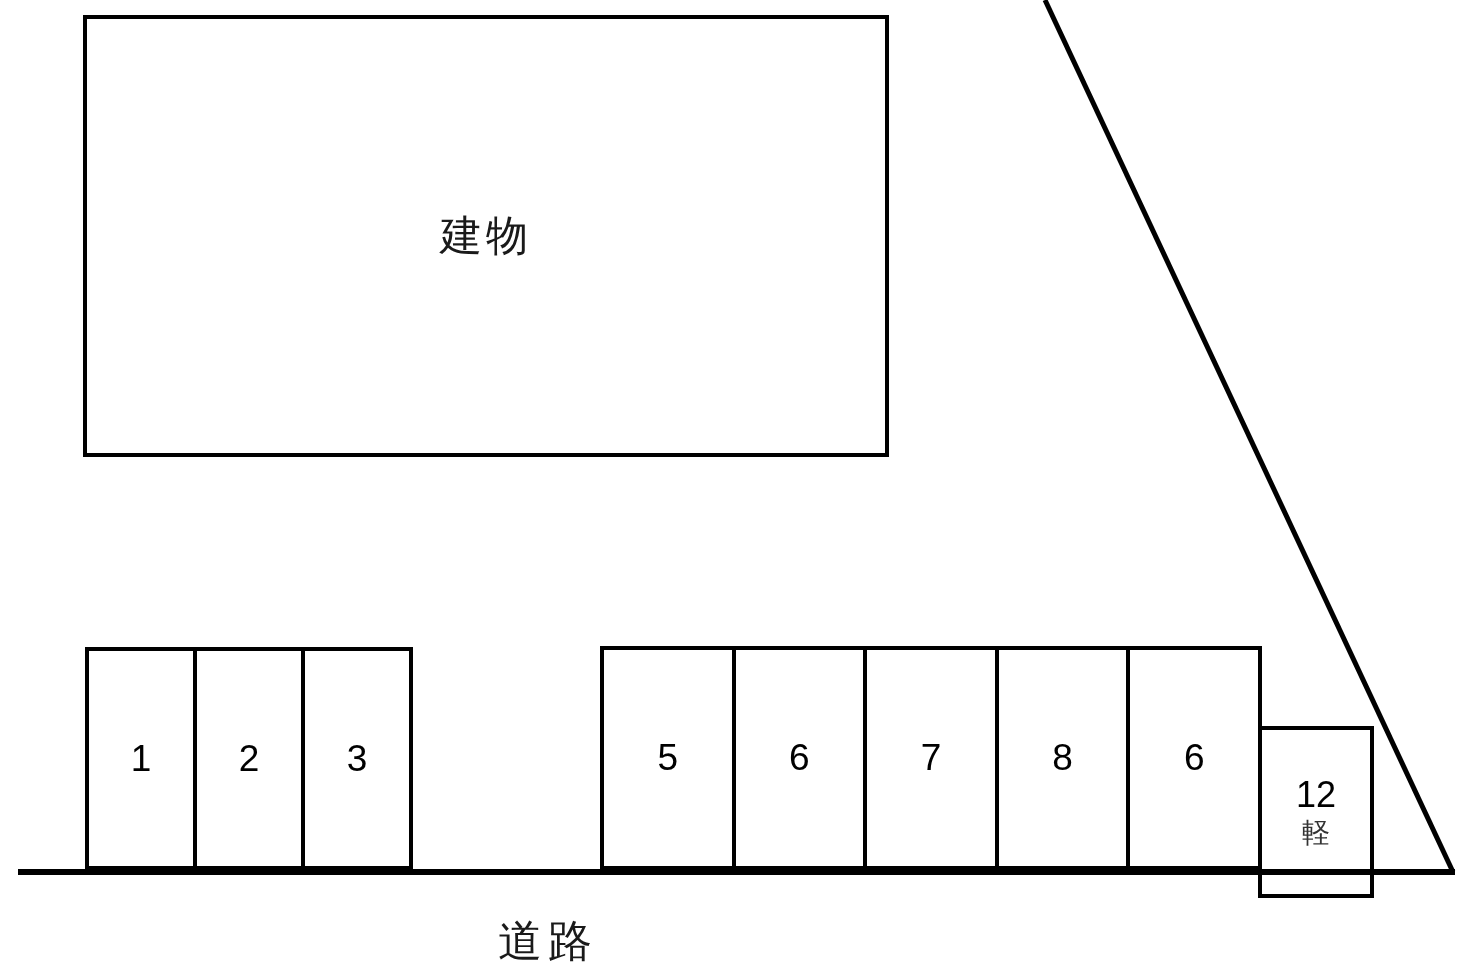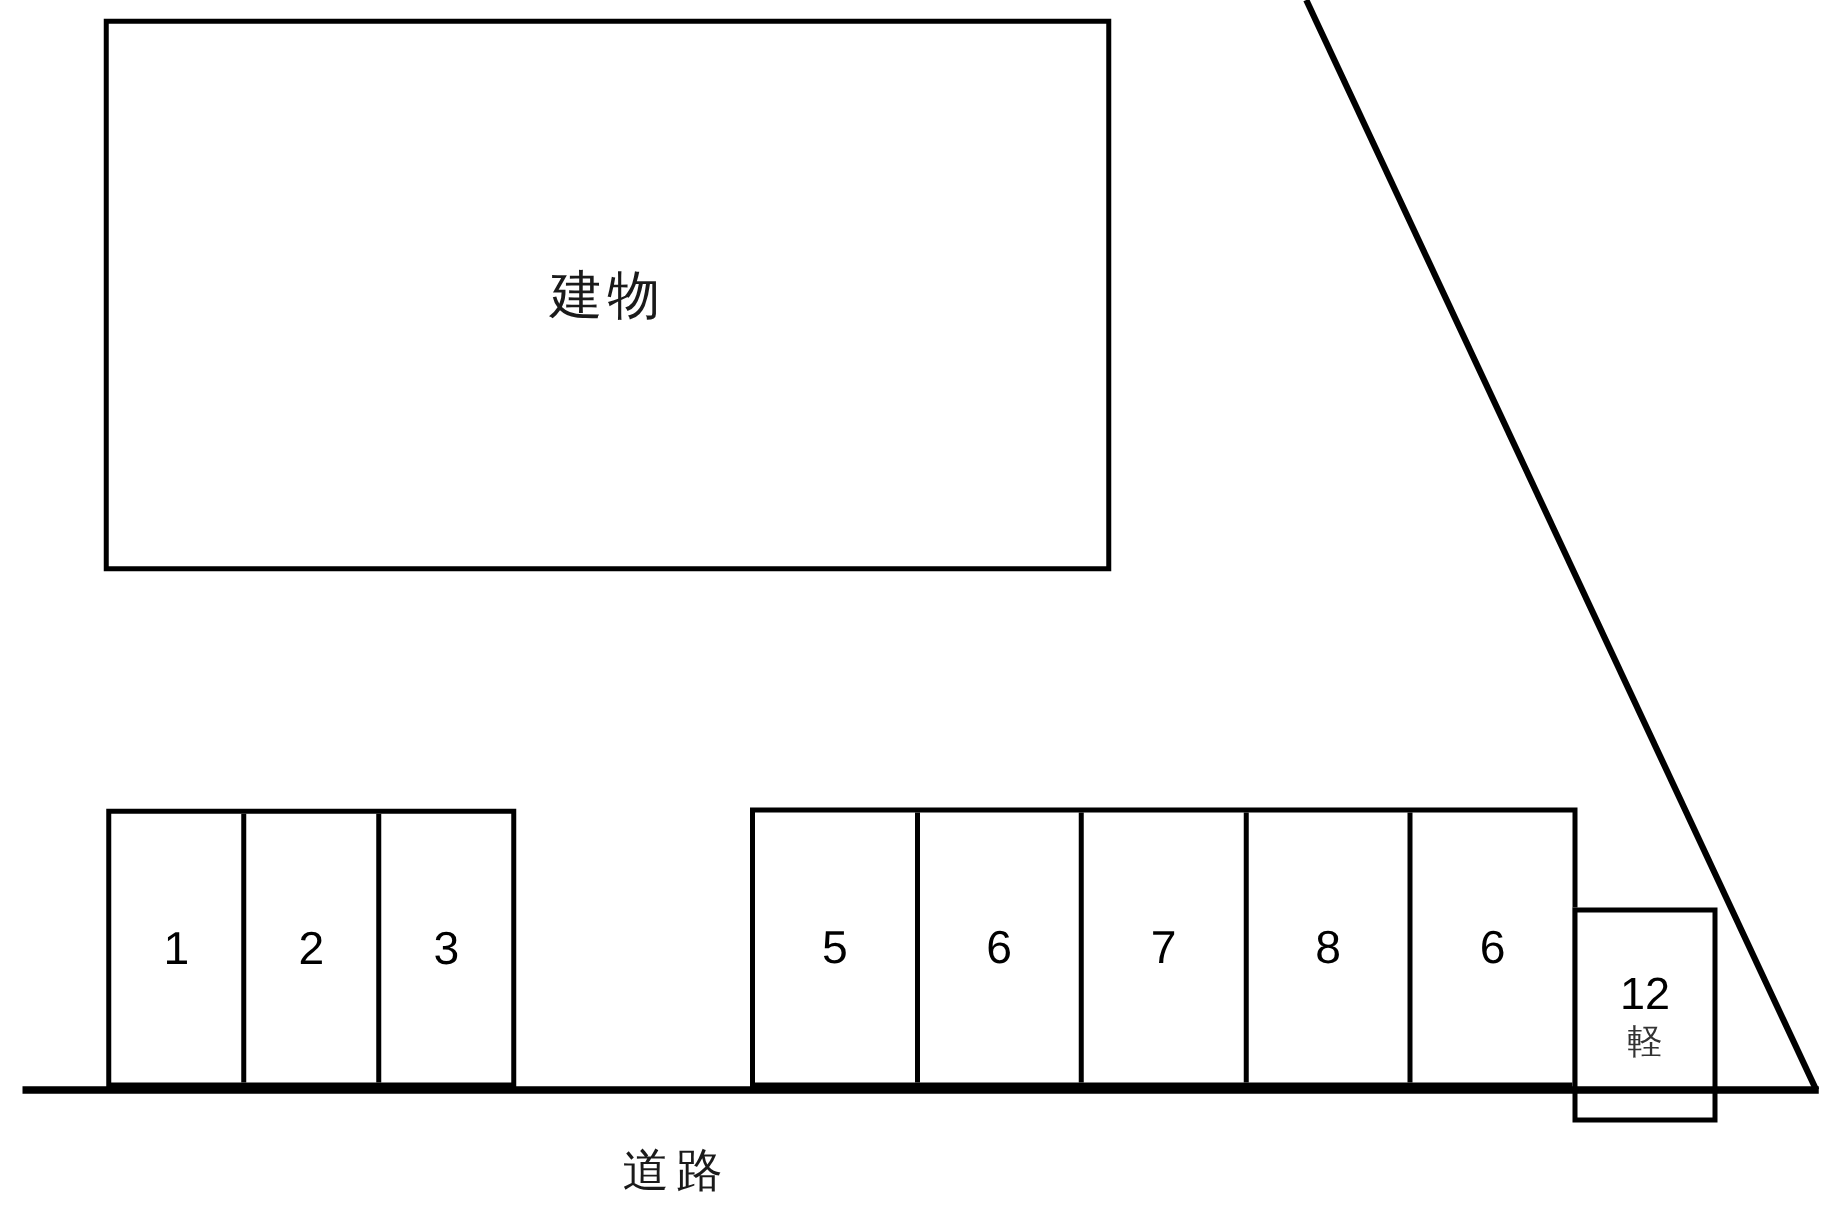--- a/index.html
+++ b/index.html
@@ -101,21 +101,21 @@
     left: 18px;
     top: 869px;
     width: 1437px;
     height: 6px;
     background: #000000;
   }
   .road-label {
     position: absolute;
     left: 498px;
     top: 912px;
-    font-size: 37px;
+    font-size: 44px;
     color: #1a1a1a;
     letter-spacing: 6px;
   }
 </style>
 </head>
 <body>
 
 <div class="canvas">
 
   <div class="building">

